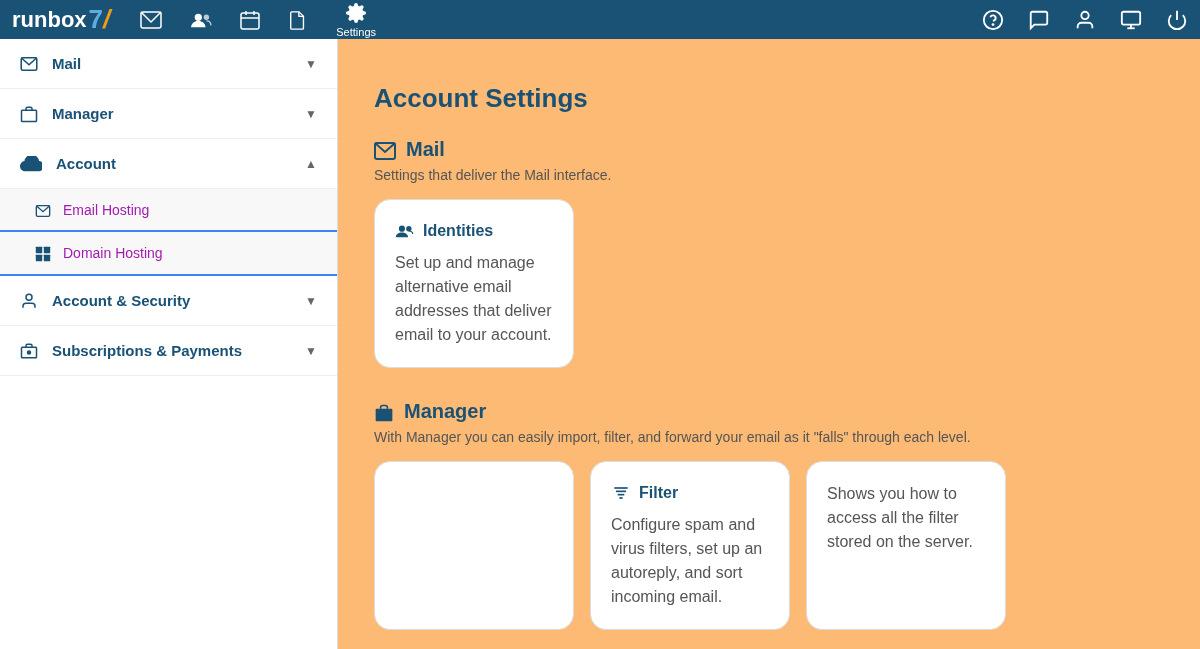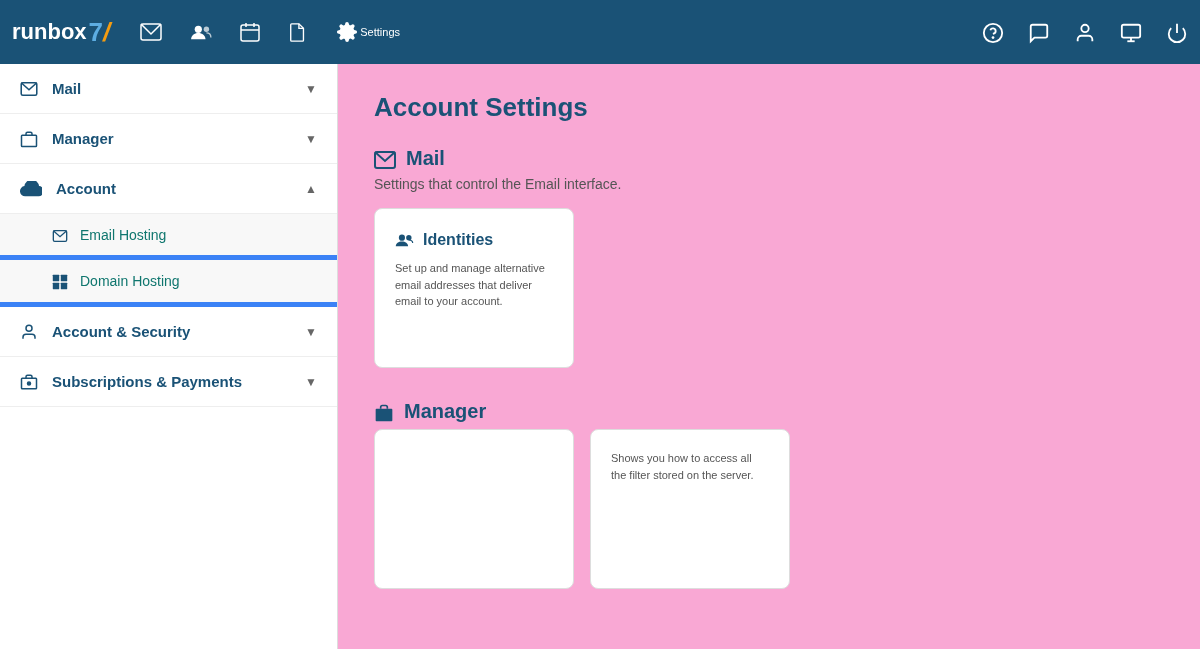--- a/index.html
+++ b/index.html
@@ -3,21 +3,21 @@
   <meta charset="utf-8">
   <style>
     * { box-sizing: border-box; margin: 0; padding: 0; }
     body { font-family: Arial, sans-serif; background: #f5f5f5; display: flex; flex-direction: column; height: 649px; overflow: hidden; }
 
     
     .topnav {
       background: #1a5276;
       display: flex;
       align-items: center;
-      height: 64px;
+      height: 39px;
       padding: 0 12px;
       flex-shrink: 0;
     }
     .topnav-logo {
       display: flex;
       align-items: center;
       color: white;
       font-size: 22px;
       font-weight: bold;
       margin-right: 30px;
@@ -29,21 +29,21 @@
     .topnav-icons {
       display: flex;
       align-items: center;
       gap: 28px;
       flex: 1;
     }
     .topnav-icon {
       color: white;
       font-size: 18px;
       display: flex;
-      flex-direction: row;
+      flex-direction: column;
       align-items: center;
       cursor: pointer;
       gap: 2px;
     }
     .topnav-icon span.label {
       font-size: 11px;
     }
     .topnav-right {
       display: flex;
       align-items: center;
@@ -91,38 +91,38 @@
       margin-left: auto;
       font-size: 12px;
       color: #666;
     }
     .sidebar-sub {
       background: #f8f8f8;
     }
     .sidebar-subitem {
       display: flex;
       align-items: center;
-      padding: 12px 20px 12px 52px;
+      padding: 12px 20px 12px 35px;
       cursor: pointer;
-      color: #0f766e;
+      color: #a21caf;
       font-size: 14px;
-      border-bottom: 5px solid #3b82f6;
+      border-bottom: 2px solid #3b82f6;
     }
     .sidebar-subitem .item-icon {
       margin-right: 12px;
       font-size: 15px;
       color: #1a5276;
     }
 
     
     .main {
       flex: 1;
-      background: #f9a8d4;
+      background: #fdba74;
       overflow-y: auto;
-      padding: 28px 36px;
+      padding: 44px 36px;
     }
     .page-title {
       font-size: 26px;
       font-weight: 600;
       color: #1a5276;
       margin-bottom: 24px;
     }
 
     
     .section {
@@ -147,41 +147,41 @@
     }
 
     
     .cards-row {
       display: flex;
       gap: 16px;
       flex-wrap: wrap;
     }
     .card {
       border: 1px solid #ddd;
-      border-radius: 8px;
+      border-radius: 16px;
       padding: 20px;
       width: 200px;
       min-height: 160px;
       background: white;
       cursor: pointer;
     }
     .card-title {
       display: flex;
       align-items: center;
       font-size: 16px;
       font-weight: 600;
       color: #1a5276;
       margin-bottom: 10px;
     }
     .card-title .card-icon {
       margin-right: 8px;
       font-size: 18px;
     }
     .card-desc {
-      font-size: 11px;
+      font-size: 16px;
       color: #555;
       line-height: 1.5;
     }
 
     
     svg { display: inline-block; vertical-align: middle; }
   </style>
 </head>
 <body>
 
@@ -358,21 +358,21 @@
     <div class="section">
       <div class="section-header">
         <span class="sec-icon">
           <svg width="22" height="18" viewBox="0 0 22 18" fill="none">
               <rect x="1" y="1" width="20" height="16" rx="2" stroke="#1a5276" stroke-width="2"></rect>
               <polyline points="1,1 11,10 21,1" stroke="#1a5276" stroke-width="2" fill="none"></polyline>
             </svg>
         </span>
         <span>Mail</span>
       </div>
-      <p class="section-desc">Settings that control the Email interface.</p>
+      <p class="section-desc">Settings that deliver the Mail interface.</p>
       <div class="cards-row">
         <div class="card">
           <div class="card-title">
             <span class="card-icon">
               <svg width="20" height="16" viewBox="0 0 26 18" fill="#1a5276">
                   <circle cx="9" cy="6" r="4"></circle>
                   <circle cx="18" cy="6" r="3.5"></circle>
                   <path d="M1 17c0-3.5 3.6-6 8-6s8 2.5 8 6"></path>
                   <path d="M18 9c2.5 0 5 1.5 5 4" fill="none" stroke="#1a5276" stroke-width="1.5"></path>
                 </svg>
@@ -387,25 +387,40 @@
     <div class="section">
       <div class="section-header">
         <span class="sec-icon">
           <svg width="20" height="20" viewBox="0 0 24 24" fill="#1a5276">
               <rect x="2" y="7" width="20" height="15" rx="1"></rect>
               <path d="M16 7V5a2 2 0 00-2-2h-4a2 2 0 00-2 2v2" fill="none" stroke="#1a5276" stroke-width="2"></path>
             </svg>
         </span>
         <span>Manager</span>
       </div>
+      <p class="section-desc">With Manager you can easily import, filter, and forward your email as it "falls" through each level.</p>
       <div class="cards-row">
 
         <div class="card">
         </div>
 
+        <div class="card">
+          <div class="card-title">
+            <span class="card-icon">
+              <svg width="20" height="20" viewBox="0 0 24 24" fill="none" stroke="#1a5276" stroke-width="2">
+                  <line x1="4" y1="6" x2="20" y2="6"></line>
+                  <line x1="6" y1="10" x2="18" y2="10"></line>
+                  <line x1="8" y1="14" x2="16" y2="14"></line>
+                  <line x1="10" y1="18" x2="14" y2="18"></line>
+                </svg>
+            </span>
+            <span>Filter</span>
+          </div>
+          <p class="card-desc">Configure spam and virus filters, set up an autoreply, and sort incoming email.</p>
+        </div>
 
         <div class="card">
           <p class="card-desc">Shows you how to access all the filter stored on the server.</p>
         </div>
 
       </div>
     </div>
 
   </main>
 </div>

